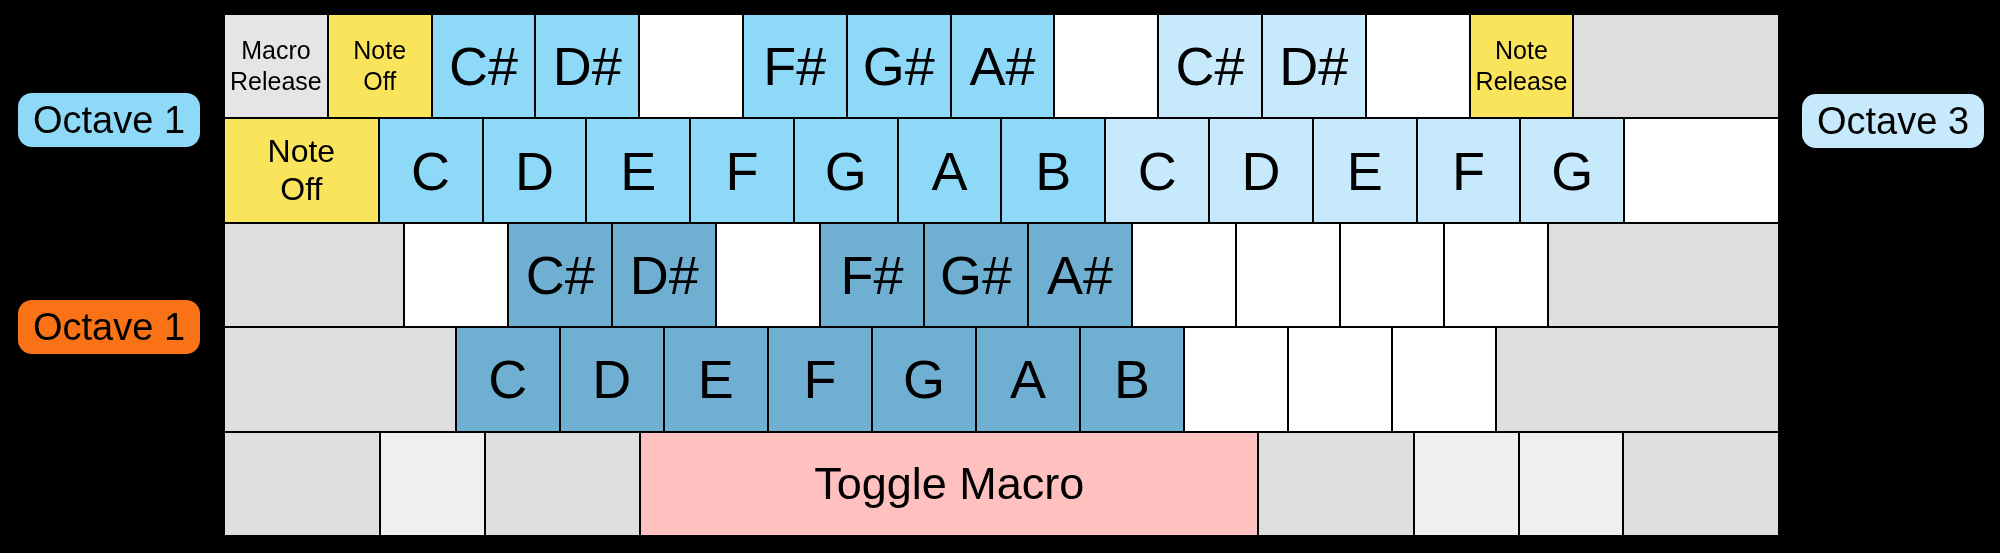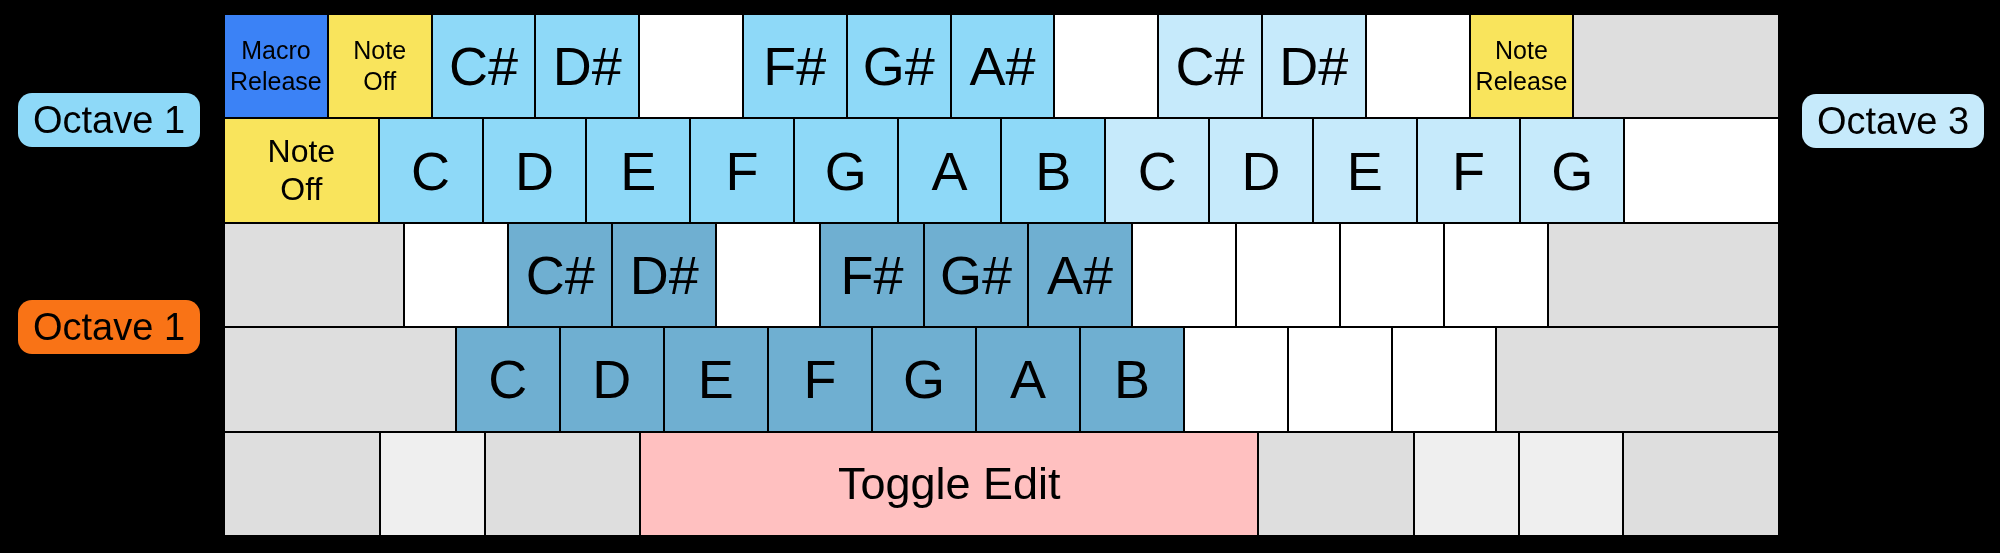--- a/index.html
+++ b/index.html
@@ -66,21 +66,21 @@
 <div class="stage">
 
   <div class="pill pill-octave2" style="background: rgb(142, 217, 248);">Octave 1</div>
 
   <div class="pill pill-octave1" style="background: #f97316;">Octave 1</div>
 
   <div class="pill pill-octave3" style="background: rgb(198, 234, 251);">Octave 3</div>
 
   <div class="board">
       <div class="row">
-        <div class="key t-small" style="flex: 1 1 0px; background: #3b82f6;">Macro
+        <div class="key t-small" style="flex: 1 1 0px; background: #e5e5e5;">Macro
 Release</div>
         <div class="key t-small" style="flex: 1 1 0px; background: rgb(249, 228, 92);">Note
 Off</div>
         <div class="key t-note" style="flex: 1 1 0px; background: rgb(142, 217, 248);">C#</div>
         <div class="key t-note" style="flex: 1 1 0px; background: rgb(142, 217, 248);">D#</div>
         <div class="key" style="flex: 1 1 0px; background: rgb(255, 255, 255);"></div>
         <div class="key t-note" style="flex: 1 1 0px; background: rgb(142, 217, 248);">F#</div>
         <div class="key t-note" style="flex: 1 1 0px; background: rgb(142, 217, 248);">G#</div>
         <div class="key t-note" style="flex: 1 1 0px; background: rgb(142, 217, 248);">A#</div>
         <div class="key" style="flex: 1 1 0px; background: rgb(255, 255, 255);"></div>
@@ -134,21 +134,21 @@
         <div class="key t-note" style="flex: 1 1 0px; background: rgb(111, 175, 209);">B</div>
         <div class="key" style="flex: 1 1 0px; background: rgb(255, 255, 255);"></div>
         <div class="key" style="flex: 1 1 0px; background: rgb(255, 255, 255);"></div>
         <div class="key" style="flex: 1 1 0px; background: rgb(255, 255, 255);"></div>
         <div class="key" style="flex: 2.75 1 0px; background: rgb(222, 222, 222);"></div>
       </div>
       <div class="row">
         <div class="key" style="flex: 1.5 1 0px; background: rgb(222, 222, 222);"></div>
         <div class="key" style="flex: 1 1 0px; background: rgb(239, 239, 239);"></div>
         <div class="key" style="flex: 1.5 1 0px; background: rgb(222, 222, 222);"></div>
-        <div class="key t-edit" style="flex: 6 1 0px; background: rgb(255, 192, 192);">Toggle Edit</div>
+        <div class="key t-edit" style="flex: 6 1 0px; background: rgb(255, 192, 192);">Toggle Macro</div>
         <div class="key" style="flex: 1.5 1 0px; background: rgb(222, 222, 222);"></div>
         <div class="key" style="flex: 1 1 0px; background: rgb(239, 239, 239);"></div>
         <div class="key" style="flex: 1 1 0px; background: rgb(239, 239, 239);"></div>
         <div class="key" style="flex: 1.5 1 0px; background: rgb(222, 222, 222);"></div>
       </div>
     </div>
 
 </div>
 
 </body></html>

